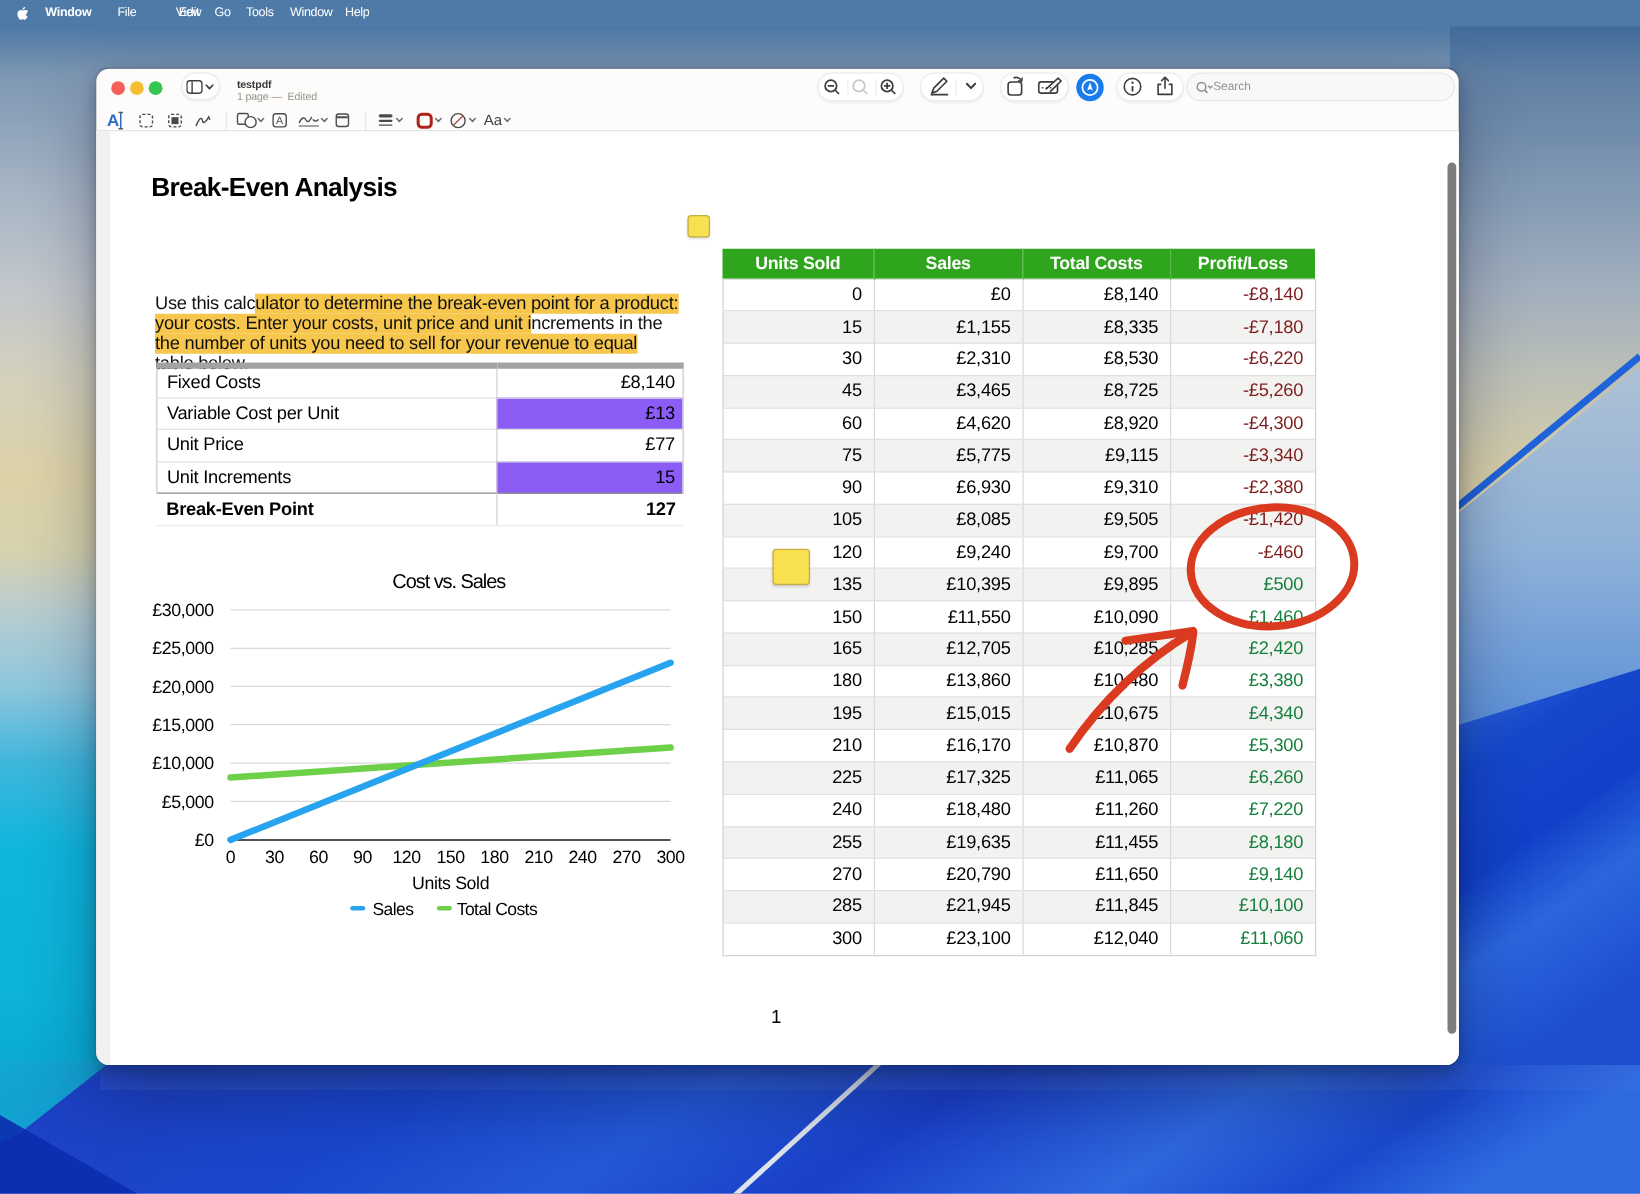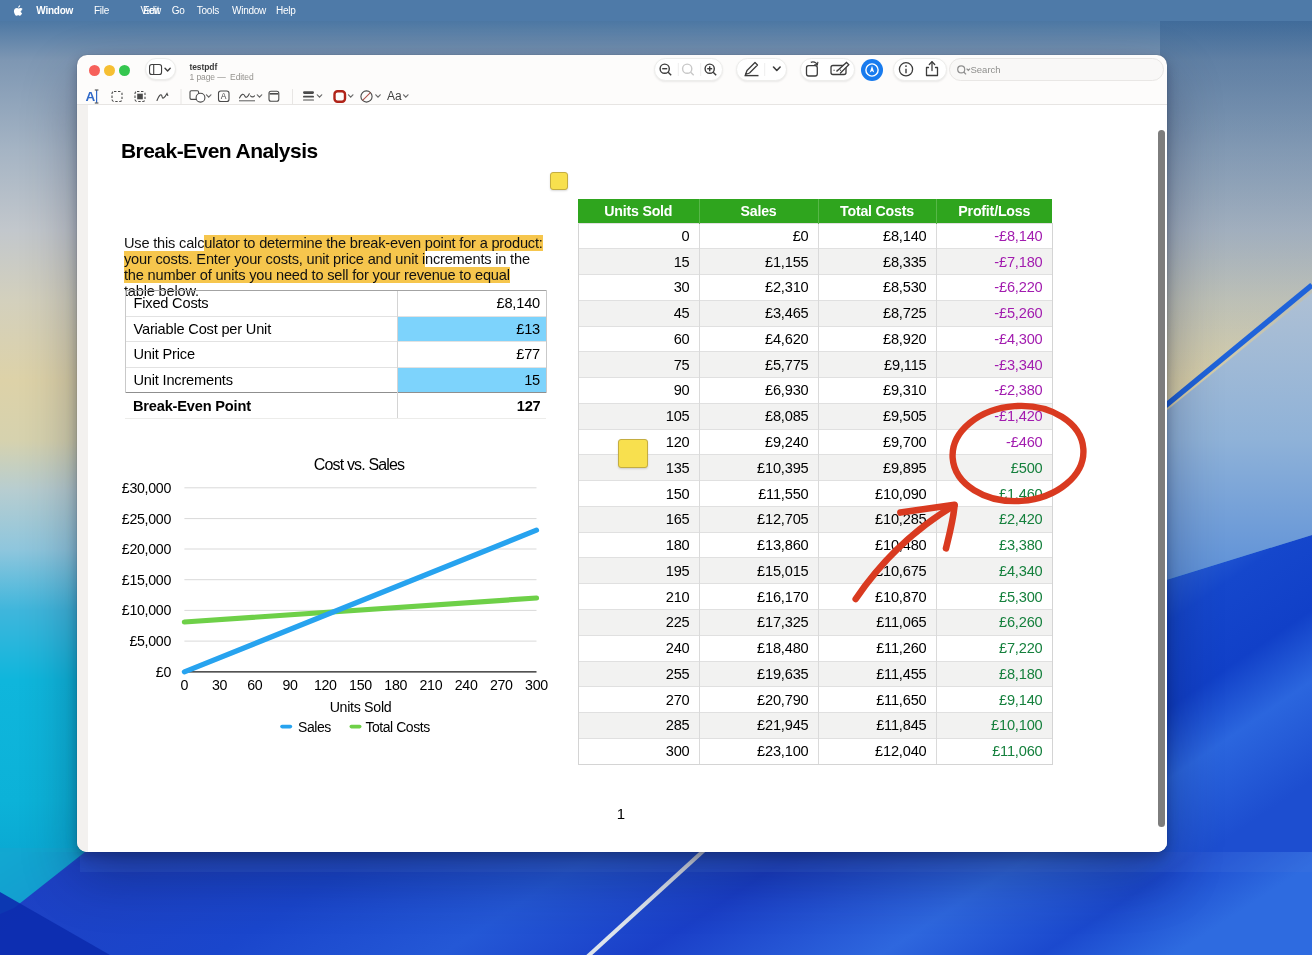--- a/index.html
+++ b/index.html
@@ -46,36 +46,36 @@
 .page { position:absolute; left:11px; top:0; width:1079px; height:747.5px; background:#ffffff; }
 .scrollbar { position:absolute; right:2.5px; top:25.5px; width:6.5px; height:697px; background:#7d7d7d; border-radius:4px; }
 
 
 .doc { position:absolute; left:0; top:3.5px; width:1079px; height:744px; font-family:"Liberation Sans", sans-serif; color:#000; }
 h1.heading { position:absolute; left:33px; top:31px; font-size:21px; letter-spacing:-0.55px; }
 .para { position:absolute; left:36px; top:87px; font-size:14.6px; letter-spacing:-0.19px; line-height:16px; color:#111; white-space:nowrap;margin-top:40px; }
 .hl { background:#f6c64d; }
 .smalltable { position:absolute; left:36.5px; top:182px; width:422px; border-collapse:collapse; font-size:14.6px; letter-spacing:-0.19px; table-layout:fixed; }
 .smalltable td { height:25.6px; padding:0 8px; border-top:1px solid #e2e2e2; }
-.smalltable tr:first-child td { border-top:1px solid #a3a3a3; }
+.smalltable tr:first-child td { border-top:5px solid #a3a3a3; }
 .smalltable td.v { text-align:right; border-left:1px solid #d4d4d4; padding-right:5.5px; }
-.smalltable tr.alt td.v { background:#7dd3fc; }
+.smalltable tr.alt td.v { background:#8b5cf6; }
 .smalltable tr.last td { border-top:1.5px solid #8f8f8f; border-bottom:1px solid #ececea; font-weight:bold; }
 .smalltable .lb { border-left:1px solid #c9c9c9; }
 .smalltable .rb { border-right:1px solid #c9c9c9; }
 
 .bigtable { position:absolute; left:489.5px; top:91px; width:475px; border-collapse:collapse; font-size:14.6px; letter-spacing:-0.19px; table-layout:fixed; }
 .bigtable th { background:#2fa51e; color:#fff; height:24px; font-size:14.2px; letter-spacing:-0.2px; border-left:1px solid #57b748; }
 .bigtable th:first-child { border-left:none; }
 .bigtable td { height:25.78px; text-align:right; padding:0 9px; border-top:1px solid #e0e0e0; border-left:1px solid #dadada; }
 .bigtable td:first-child { border-left:1px solid #d4d4d4; }
 .bigtable td:last-child { border-right:1px solid #d4d4d4; }
 .bigtable tr.alt td { background:#f2f2f1; }
 .bigtable tr:last-child td { border-bottom:1px solid #d4d4d4; }
-.neg { color:#a21caf; }
+.neg { color:#7f1d1d; }
 .pos { color:#15803d; }
 
 .sticky { position:absolute; background:#f8e04e; border:1px solid #c4ad41; border-radius:3px; box-shadow:0 1px 2px rgba(0,0,0,.15); }
 .pagenum { position:absolute; left:527px; top:697px; font-size:15px; width:12px; text-align:center; }
 </style>
 </head>
 <body>
 <div class="desktop"></div>
 <svg style="position:absolute;left:0;top:0;" width="1312" height="955" viewBox="0 0 1312 955">
   <defs>

